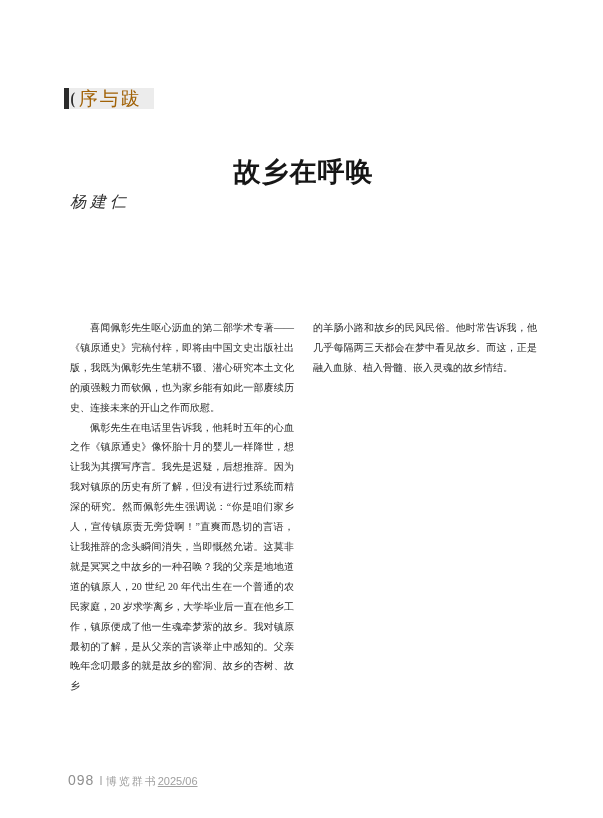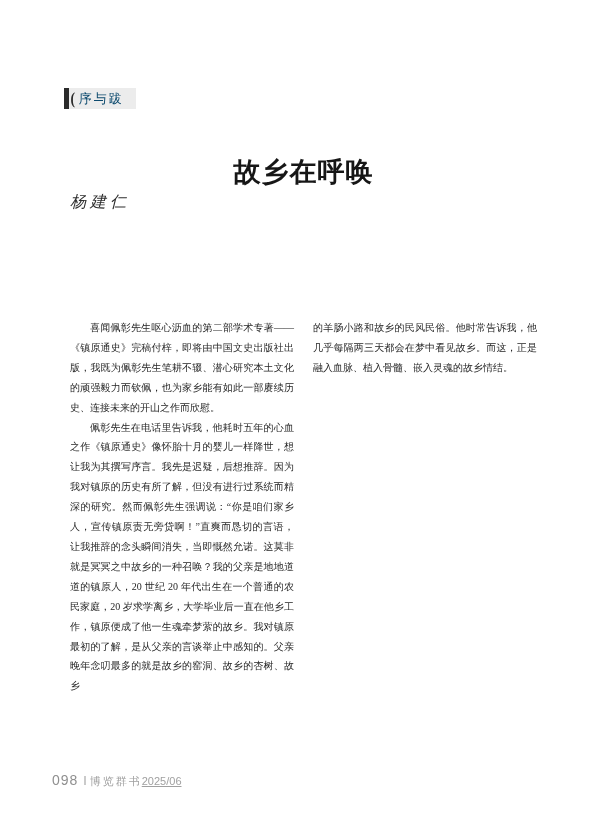--- a/index.html
+++ b/index.html
@@ -12,21 +12,21 @@
     position:absolute;left:64px;top:88px;height:21px;
     background:#ececec;display:flex;align-items:center;
     padding:0 12px 0 0;
   }
   .tag-bar{width:5px;height:21px;background:#2a2a2a;margin-right:1px;}
   .tag-bracket{
     font-family:"Liberation Serif","DejaVu Serif",serif;
     font-weight:bold;font-size:17px;color:#2a2a2a;line-height:21px;
     transform:scaleX(0.8);margin-right:3px;
   }
-  .tag-label{font-size:13px;color:#0c4a6e;letter-spacing:2px;line-height:21px;}
+  .tag-label{font-size:19px;color:#a16207;letter-spacing:2px;line-height:21px;}
   
   .article-title{
     position:absolute;left:70px;top:136px;width:467px;
     text-align:center;font-size:27px;font-weight:bold;color:#161616;
     letter-spacing:1px;
   }
   .article-author{
     position:absolute;left:70px;top:192px;width:467px;
     font-size:16px;color:#2e2e2e;
     font-style:italic;letter-spacing:4px;
@@ -38,21 +38,21 @@
   }
   .text-column{
     width:224px;
     font-size:10px;line-height:19.9px;color:#262626;
     text-align:justify;text-justify:inter-ideograph;
   }
   .para{margin:0;}
   .para.indent{text-indent:2em;}
   
   .page-footer{
-    position:absolute;left:52px;top:772px;
+    position:absolute;left:68px;top:772px;
     display:flex;align-items:baseline;color:#9b9b9b;
   }
   .footer-pagenum{font-size:14px;letter-spacing:1px;color:#8f8f8f;
     font-family:"Liberation Sans","DejaVu Sans",sans-serif;}
   .footer-sep{font-size:12px;margin:0 3px 0 5px;color:#a8a8a8;}
   .footer-journal{font-size:11px;letter-spacing:2px;color:#a0a0a0;}
   .footer-issue{font-size:11px;color:#a0a0a0;
     font-family:"Liberation Sans","DejaVu Sans",sans-serif;text-decoration:underline;}
 </style>
 </head>

